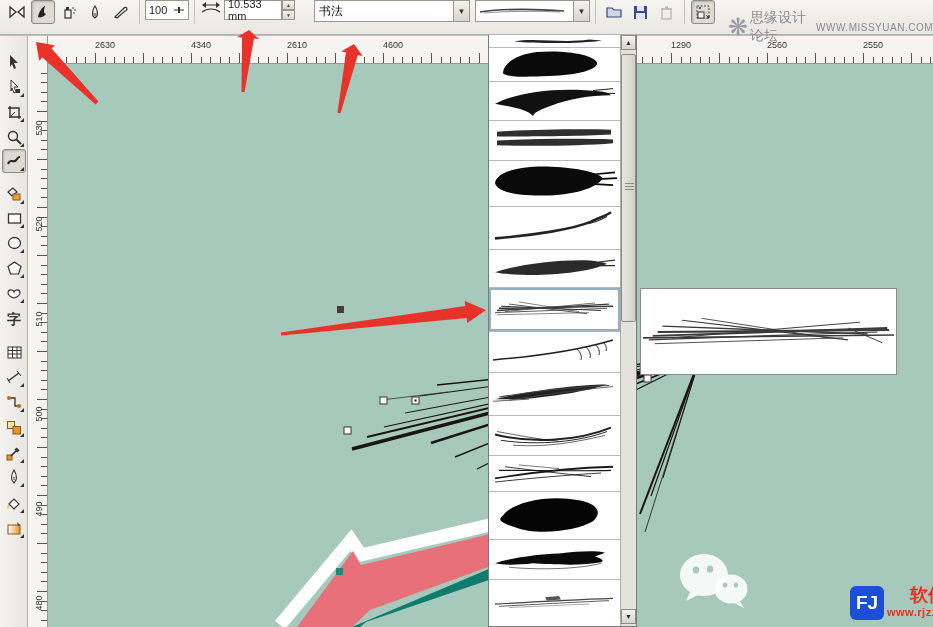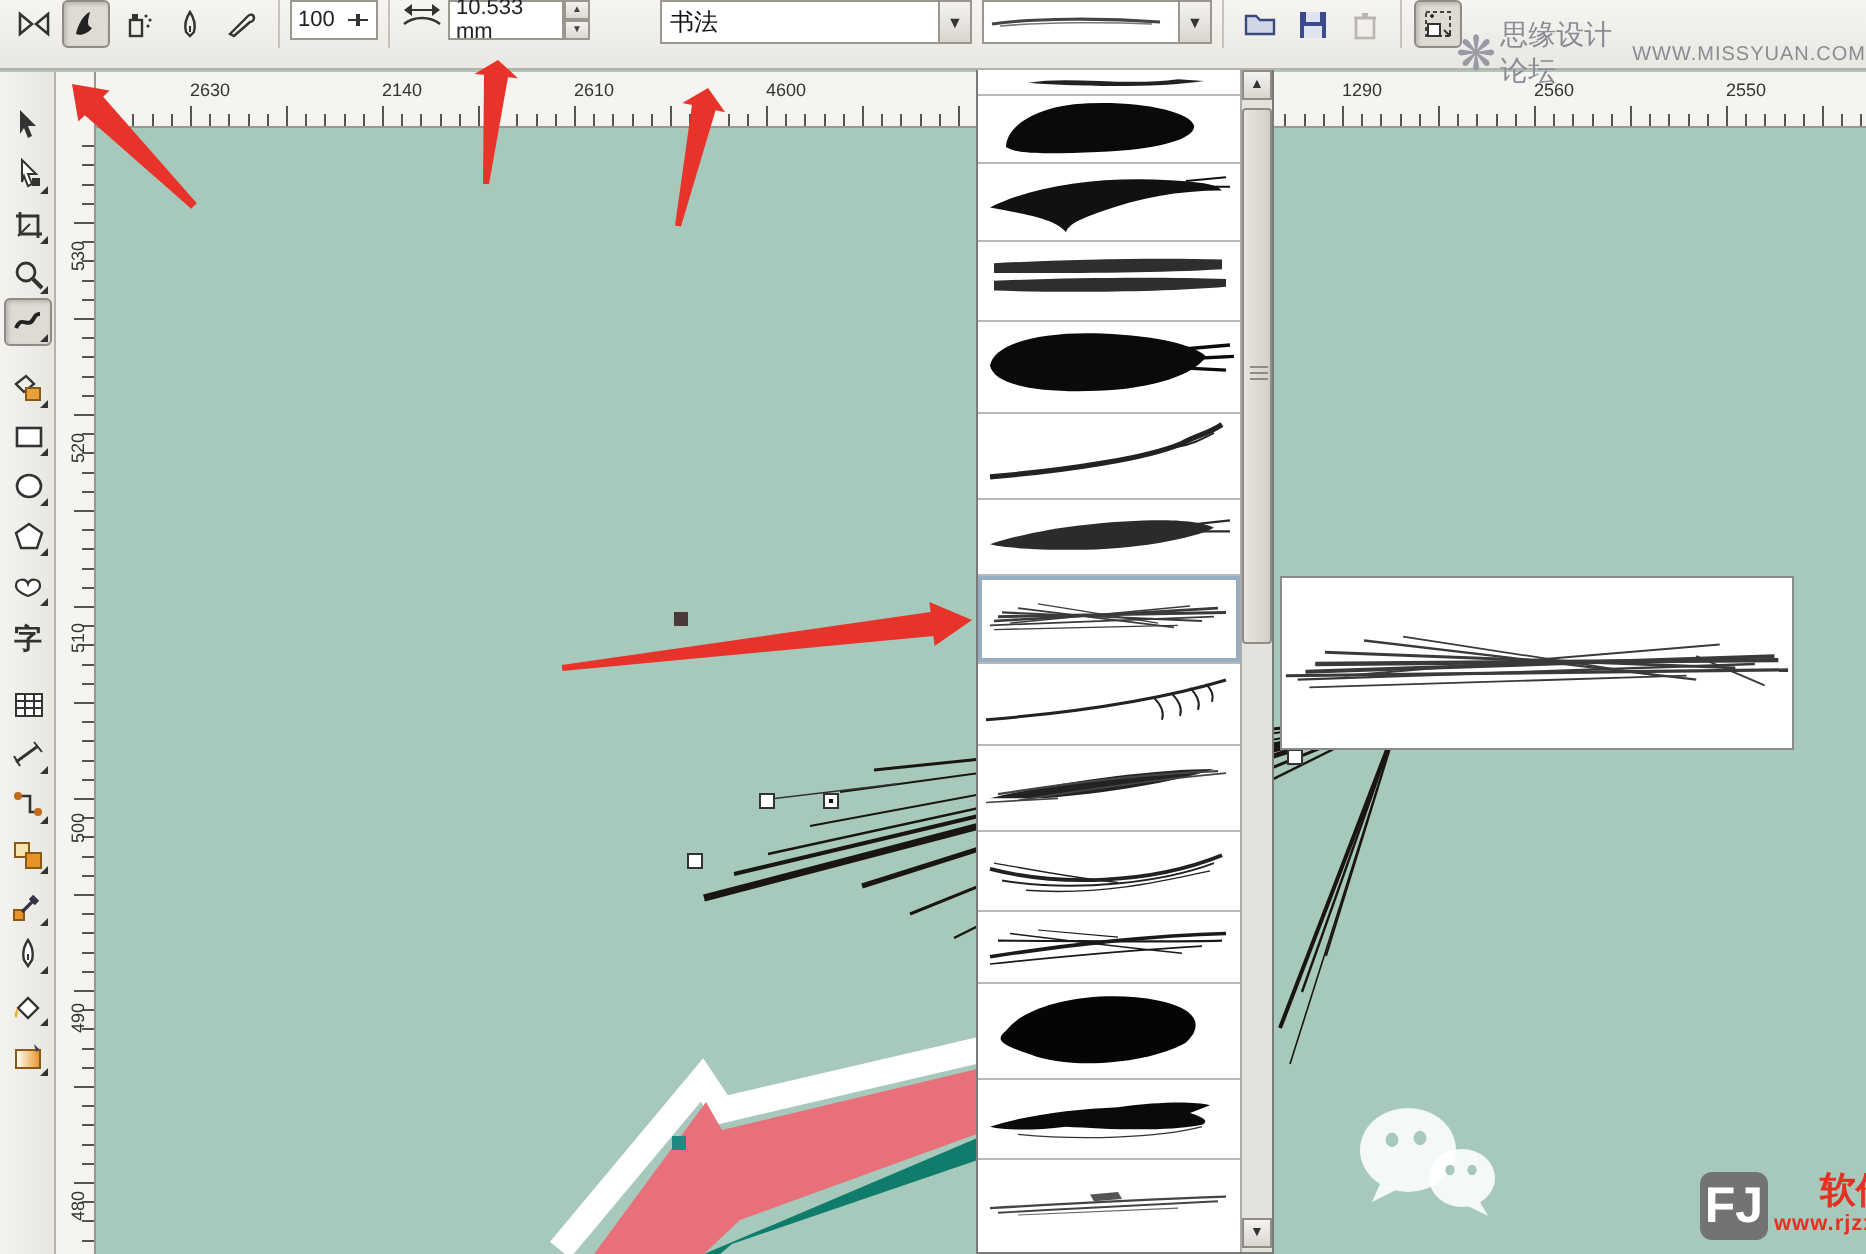--- a/index.html
+++ b/index.html
@@ -77,22 +77,22 @@
   .sthumb .grip { position:absolute; left:3px; top:128px; width:9px; height:8px;
     background:repeating-linear-gradient(to bottom,#8f8c85 0 1px, transparent 1px 3px); }
 
   
   .arrows { position:absolute; left:0; top:0; width:933px; height:627px; z-index:10; pointer-events:none; }
 
   
   .wechat { position:absolute; left:676px; top:548px; z-index:5; display:flex; align-items:center; }
   .wechat-label { font-size:30px; color:rgba(255,255,255,.92); letter-spacing:3px; margin-left:8px; }
   .sitelogo { position:absolute; left:850px; top:586px; z-index:6; display:flex; }
-  .mono { width:34px; height:34px; background:#737373; border-radius:6px; color:#fff; font-weight:bold;
-    font-size:25px; display:flex; align-items:center; justify-content:center; }
+  .mono { width:34px; height:34px; background:#1d4ed8; border-radius:6px; color:#fff; font-weight:bold;
+    font-size:19px; display:flex; align-items:center; justify-content:center; }
   .logotxt { margin-left:3px; line-height:1; }
   .logotxt .l1 { font-size:18px; font-weight:bold; white-space:nowrap; }
   .logotxt .red { color:#e53122;padding-left:23px; } .logotxt .orange { color:#f57c00; }
   .logotxt .l2 { font-size:11px; font-weight:bold; color:#e53122; margin-top:3px; letter-spacing:.5px; }
 </style>
 </head>
 <body>
 
 <div class="canvas"></div>
 
@@ -186,21 +186,21 @@
     </svg>
     <div class="tb-input" style="width:58px; margin-left:2px;">
       <span>10.533 mm</span>
     </div>
     <div class="spin">
       <div>▲</div>
       <div>▼</div>
     </div>
   </div>
 
-  <div class="tb-row" style="left:330px; top:0;">
+  <div class="tb-row" style="left:314px; top:0;">
     <div class="combo" style="width:156px;">
       <span style="padding-left:4px;">书法</span>
       <span class="arrowbox">▼</span>
     </div>
     <div class="combo" style="width:115px; margin-left:5px;">
       <svg width="92" height="16" viewBox="0 0 92 16">
         <path d="M4,9 C25,6 60,6 88,8" fill="none" stroke="#444" stroke-width="1.6"></path>
         <path d="M8,10 C30,8 62,8 84,9" fill="none" stroke="#777" stroke-width="0.8"></path>
       </svg>
       <span class="arrowbox">▼</span>
@@ -241,21 +241,21 @@
 <div class="wm-top">
   <span class="star">❋</span>
   <span class="wm-site">思缘设计论坛</span>
   <span class="wm-url">WWW.MISSYUAN.COM</span>
 </div>
 
 <div class="ruler-h">
   <div class="ticks"></div>
   <div class="ticks2"></div>
   <span class="rlab-h" style="left:77px">2630</span>
-  <span class="rlab-h" style="left:173px">2140</span>
+  <span class="rlab-h" style="left:173px">4340</span>
   <span class="rlab-h" style="left:269px">2610</span>
   <span class="rlab-h" style="left:365px">4600</span>
   <span class="rlab-h" style="left:653px">1290</span>
   <span class="rlab-h" style="left:749px">2560</span>
   <span class="rlab-h" style="left:845px">2550</span>
 </div>
 <div class="ruler-v">
   <div class="ticks"></div>
   <div class="ticks2"></div>
   <span class="rlab-v" style="top:87px">530</span>

